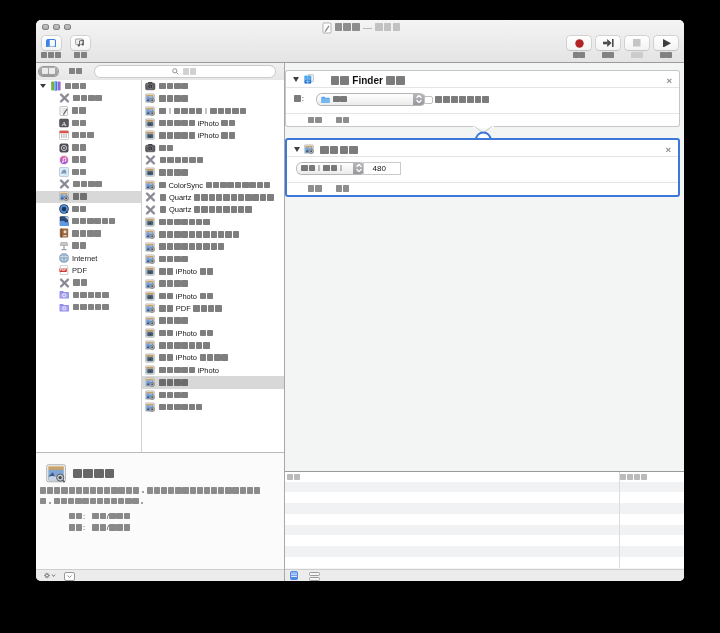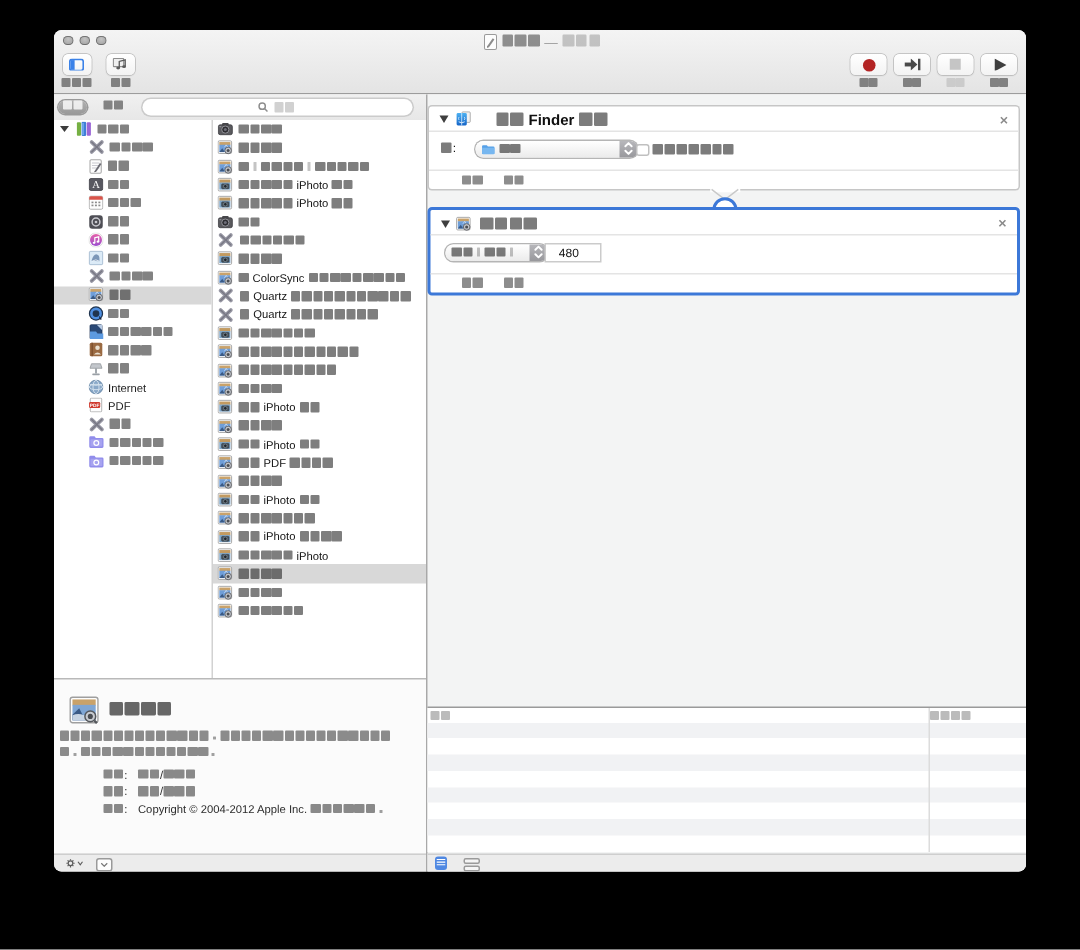--- a/index.html
+++ b/index.html
@@ -735,21 +735,20 @@
           <circle cx="14.2" cy="14.6" r="3.6" fill="#c8cbd0" stroke="#55585d" stroke-width="1"></circle>
           <circle cx="14.2" cy="14.6" r="1.7" fill="#4a4d52"></circle>
           <path d="M16.9 17.4 l1.7 1.7" stroke="#55585d" stroke-width="1.5"></path>
         </svg>
       </div>
     <div class="a b" style="left:36px;top:14.5px;font-size:11px;font-weight:bold;color:#0c0c0c;white-space:nowrap"><i class="z"></i><i class="z"></i><i class="z"></i><i class="z"></i></div>
     <div class="a" style="left:3.5px;top:33px;width:240px;font-size:7.3px;line-height:10.6px;color:#303030"><i class="z"></i><i class="z"></i><i class="z"></i><i class="z"></i><i class="z"></i><i class="z"></i><i class="z"></i><i class="z"></i><i class="z"></i><i class="z"></i><i class="z"></i><i class="z"></i><i class="z"></i><i class="z"></i><i class="zq"></i><i class="z"></i><i class="z"></i><i class="z"></i><i class="z"></i><i class="z"></i><i class="z"></i><i class="z"></i><i class="z"></i><i class="z"></i><i class="z"></i><i class="z"></i><i class="z"></i><i class="z"></i><i class="z"></i><i class="z"></i><i class="z"></i><br><i class="z"></i><i class="zq"></i><i class="z"></i><i class="z"></i><i class="z"></i><i class="z"></i><i class="z"></i><i class="z"></i><i class="z"></i><i class="z"></i><i class="z"></i><i class="z"></i><i class="z"></i><i class="z"></i><i class="zq"></i></div>
     <div class="a" style="left:0;top:57.5px;font-size:7.5px;line-height:11.5px;color:#2c2c2c">
       <div><span style="display:inline-block;width:49px;text-align:right"><i class="z"></i><i class="z"></i>:</span><span style="margin-left:7px"><i class="z"></i><i class="z"></i>/<i class="z"></i><i class="z"></i><i class="z"></i></span></div>
       <div><span style="display:inline-block;width:49px;text-align:right"><i class="z"></i><i class="z"></i>:</span><span style="margin-left:7px"><i class="z"></i><i class="z"></i>/<i class="z"></i><i class="z"></i><i class="z"></i></span></div>
-      <div><span style="display:inline-block;width:49px;text-align:right"><i class="z"></i><i class="z"></i>:</span><span style="margin-left:7px">Copyright © 2004-2012 Apple Inc. <i class="z"></i><i class="z"></i><i class="z"></i><i class="z"></i><i class="z"></i><i class="z"></i><i class="zq"></i></span></div>
     </div>
   </div>
   <div id="gearbar" class="a">
     <div class="a" style="left:7.5px;top:2.8px">
         <svg width="13" height="7" viewBox="0 0 26 14">
           <g stroke="#5c5c5c" stroke-width="1.6" fill="none">
             <circle cx="6" cy="7" r="3.1"></circle>
             <path d="M6 1.5 V3.4 M6 10.6 V12.5 M.5 7 H2.4 M9.6 7 H11.5 M2.1 3.1 L3.5 4.5 M8.5 9.5 L9.9 10.9 M9.9 3.1 L8.5 4.5 M3.5 9.5 L2.1 10.9"></path>
           </g>
           <path d="M16 5 l3 4 3-4" stroke="#5c5c5c" stroke-width="1.6" fill="none"></path>

